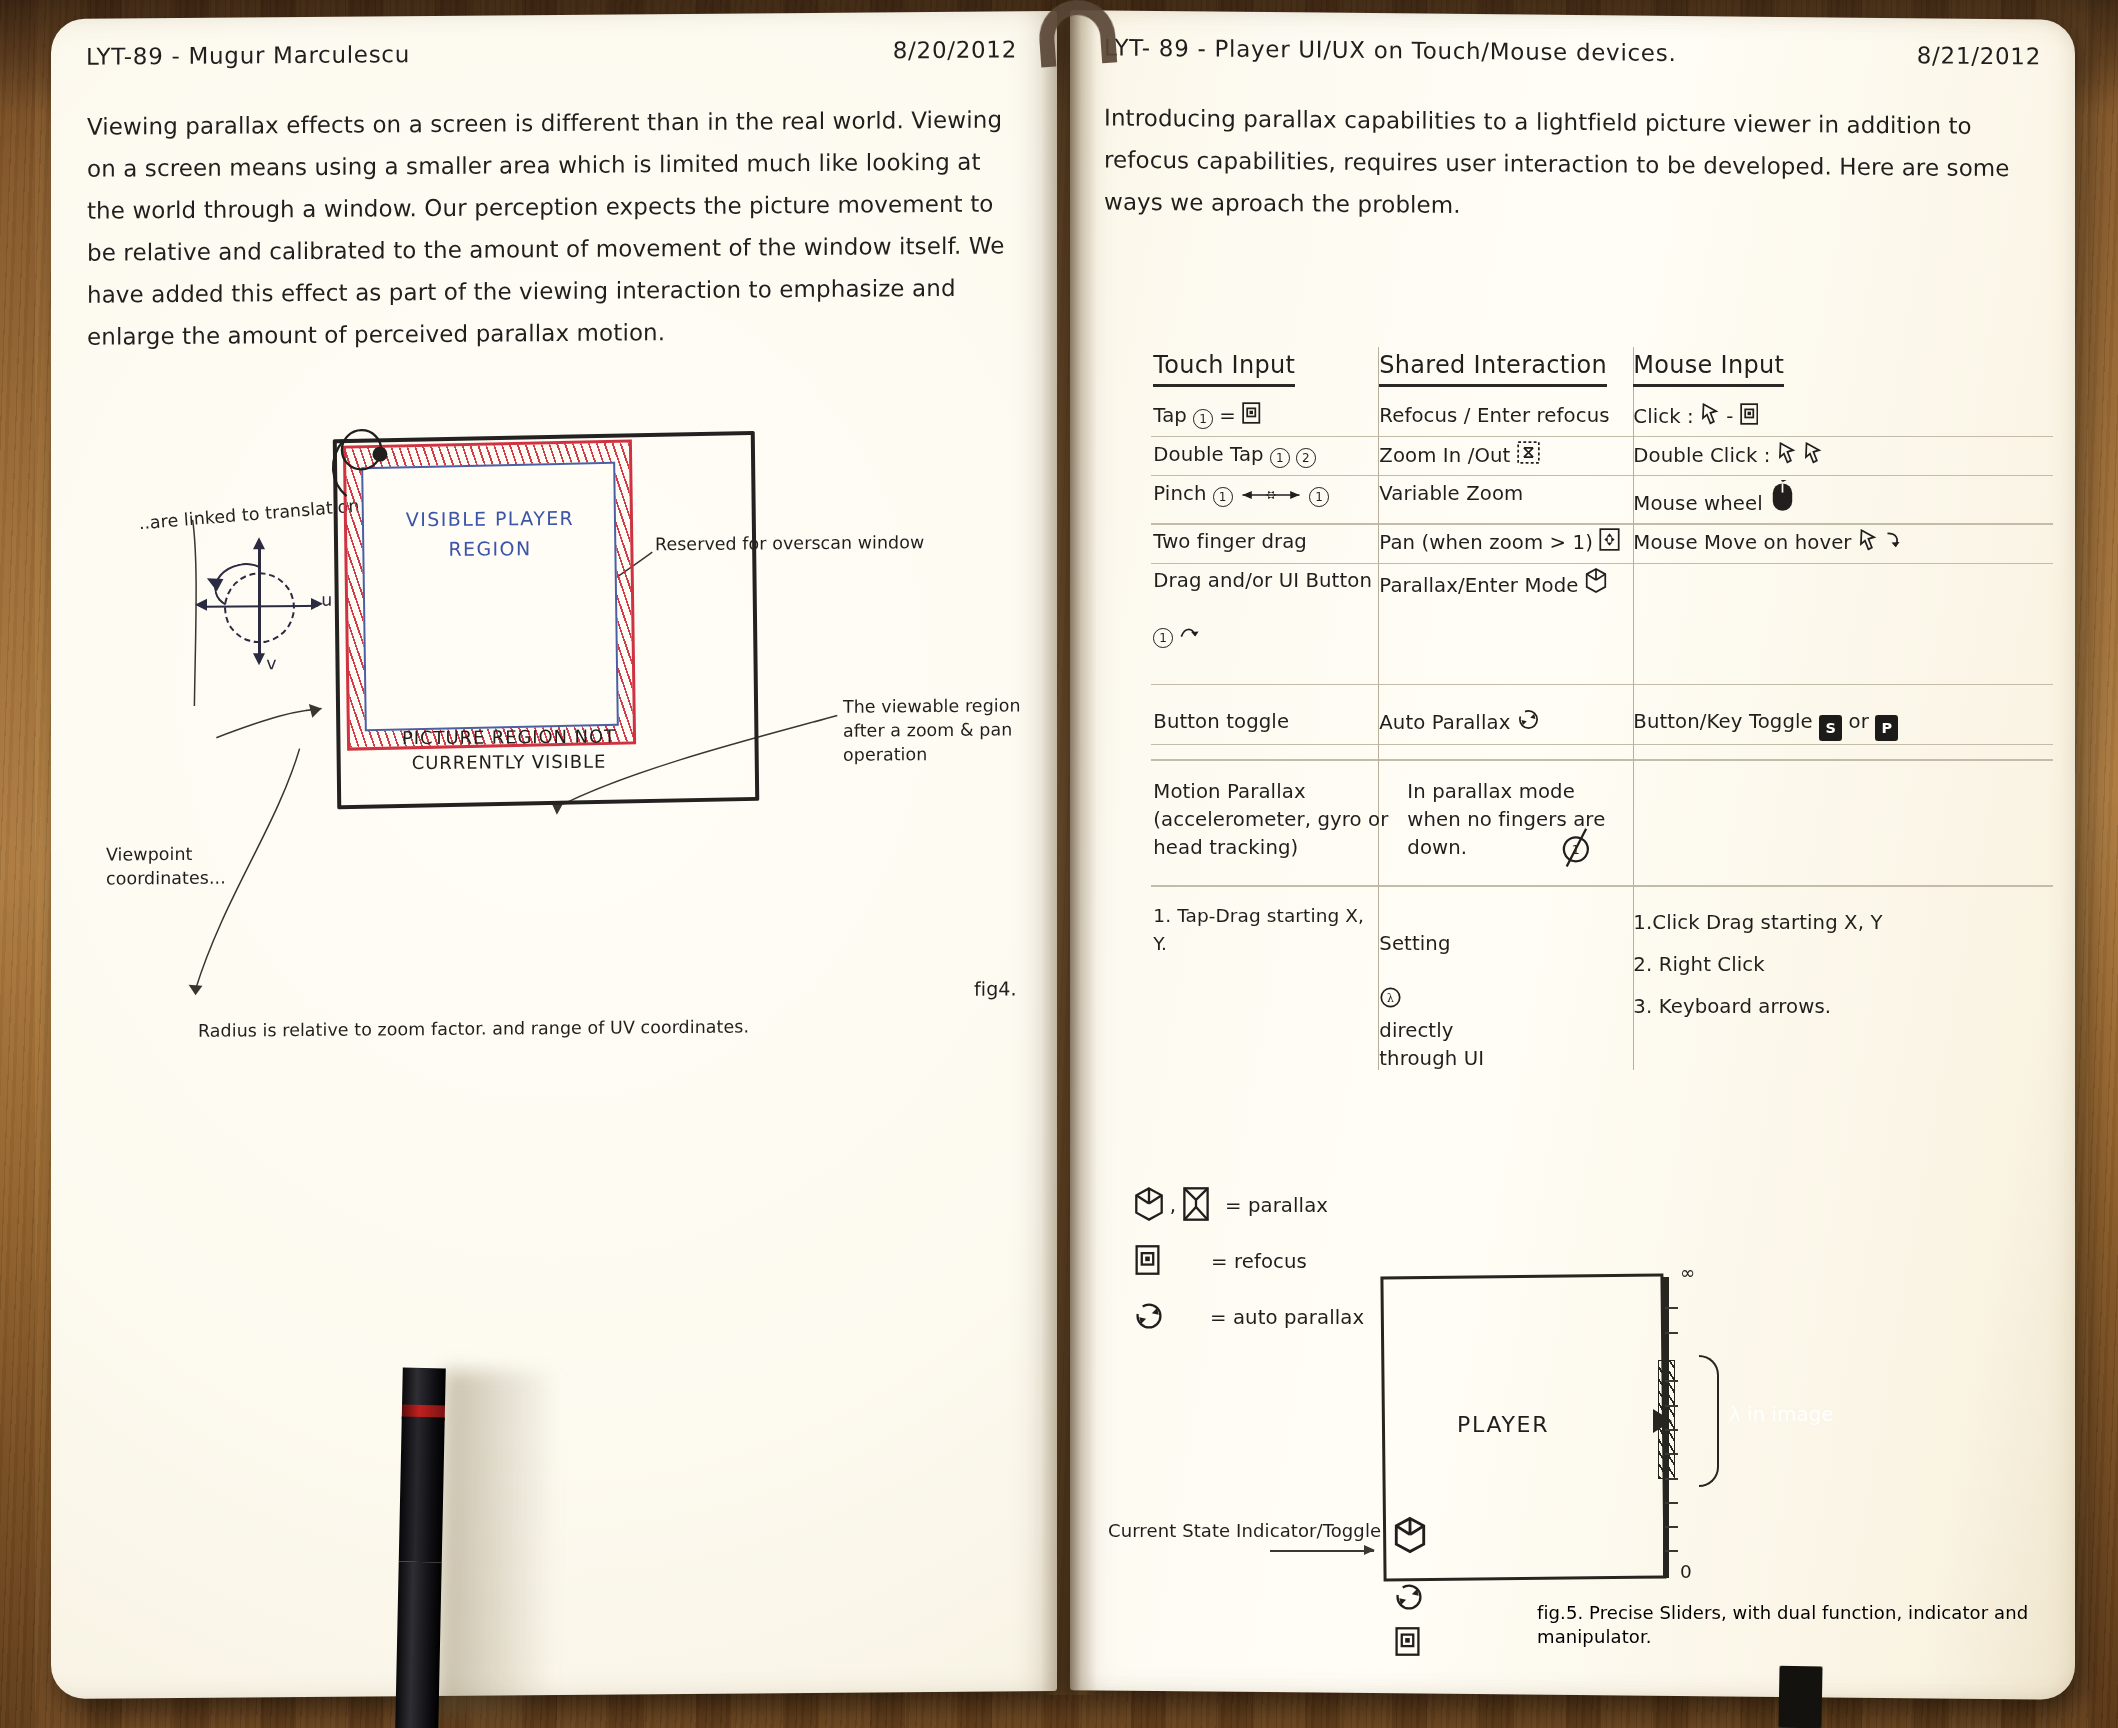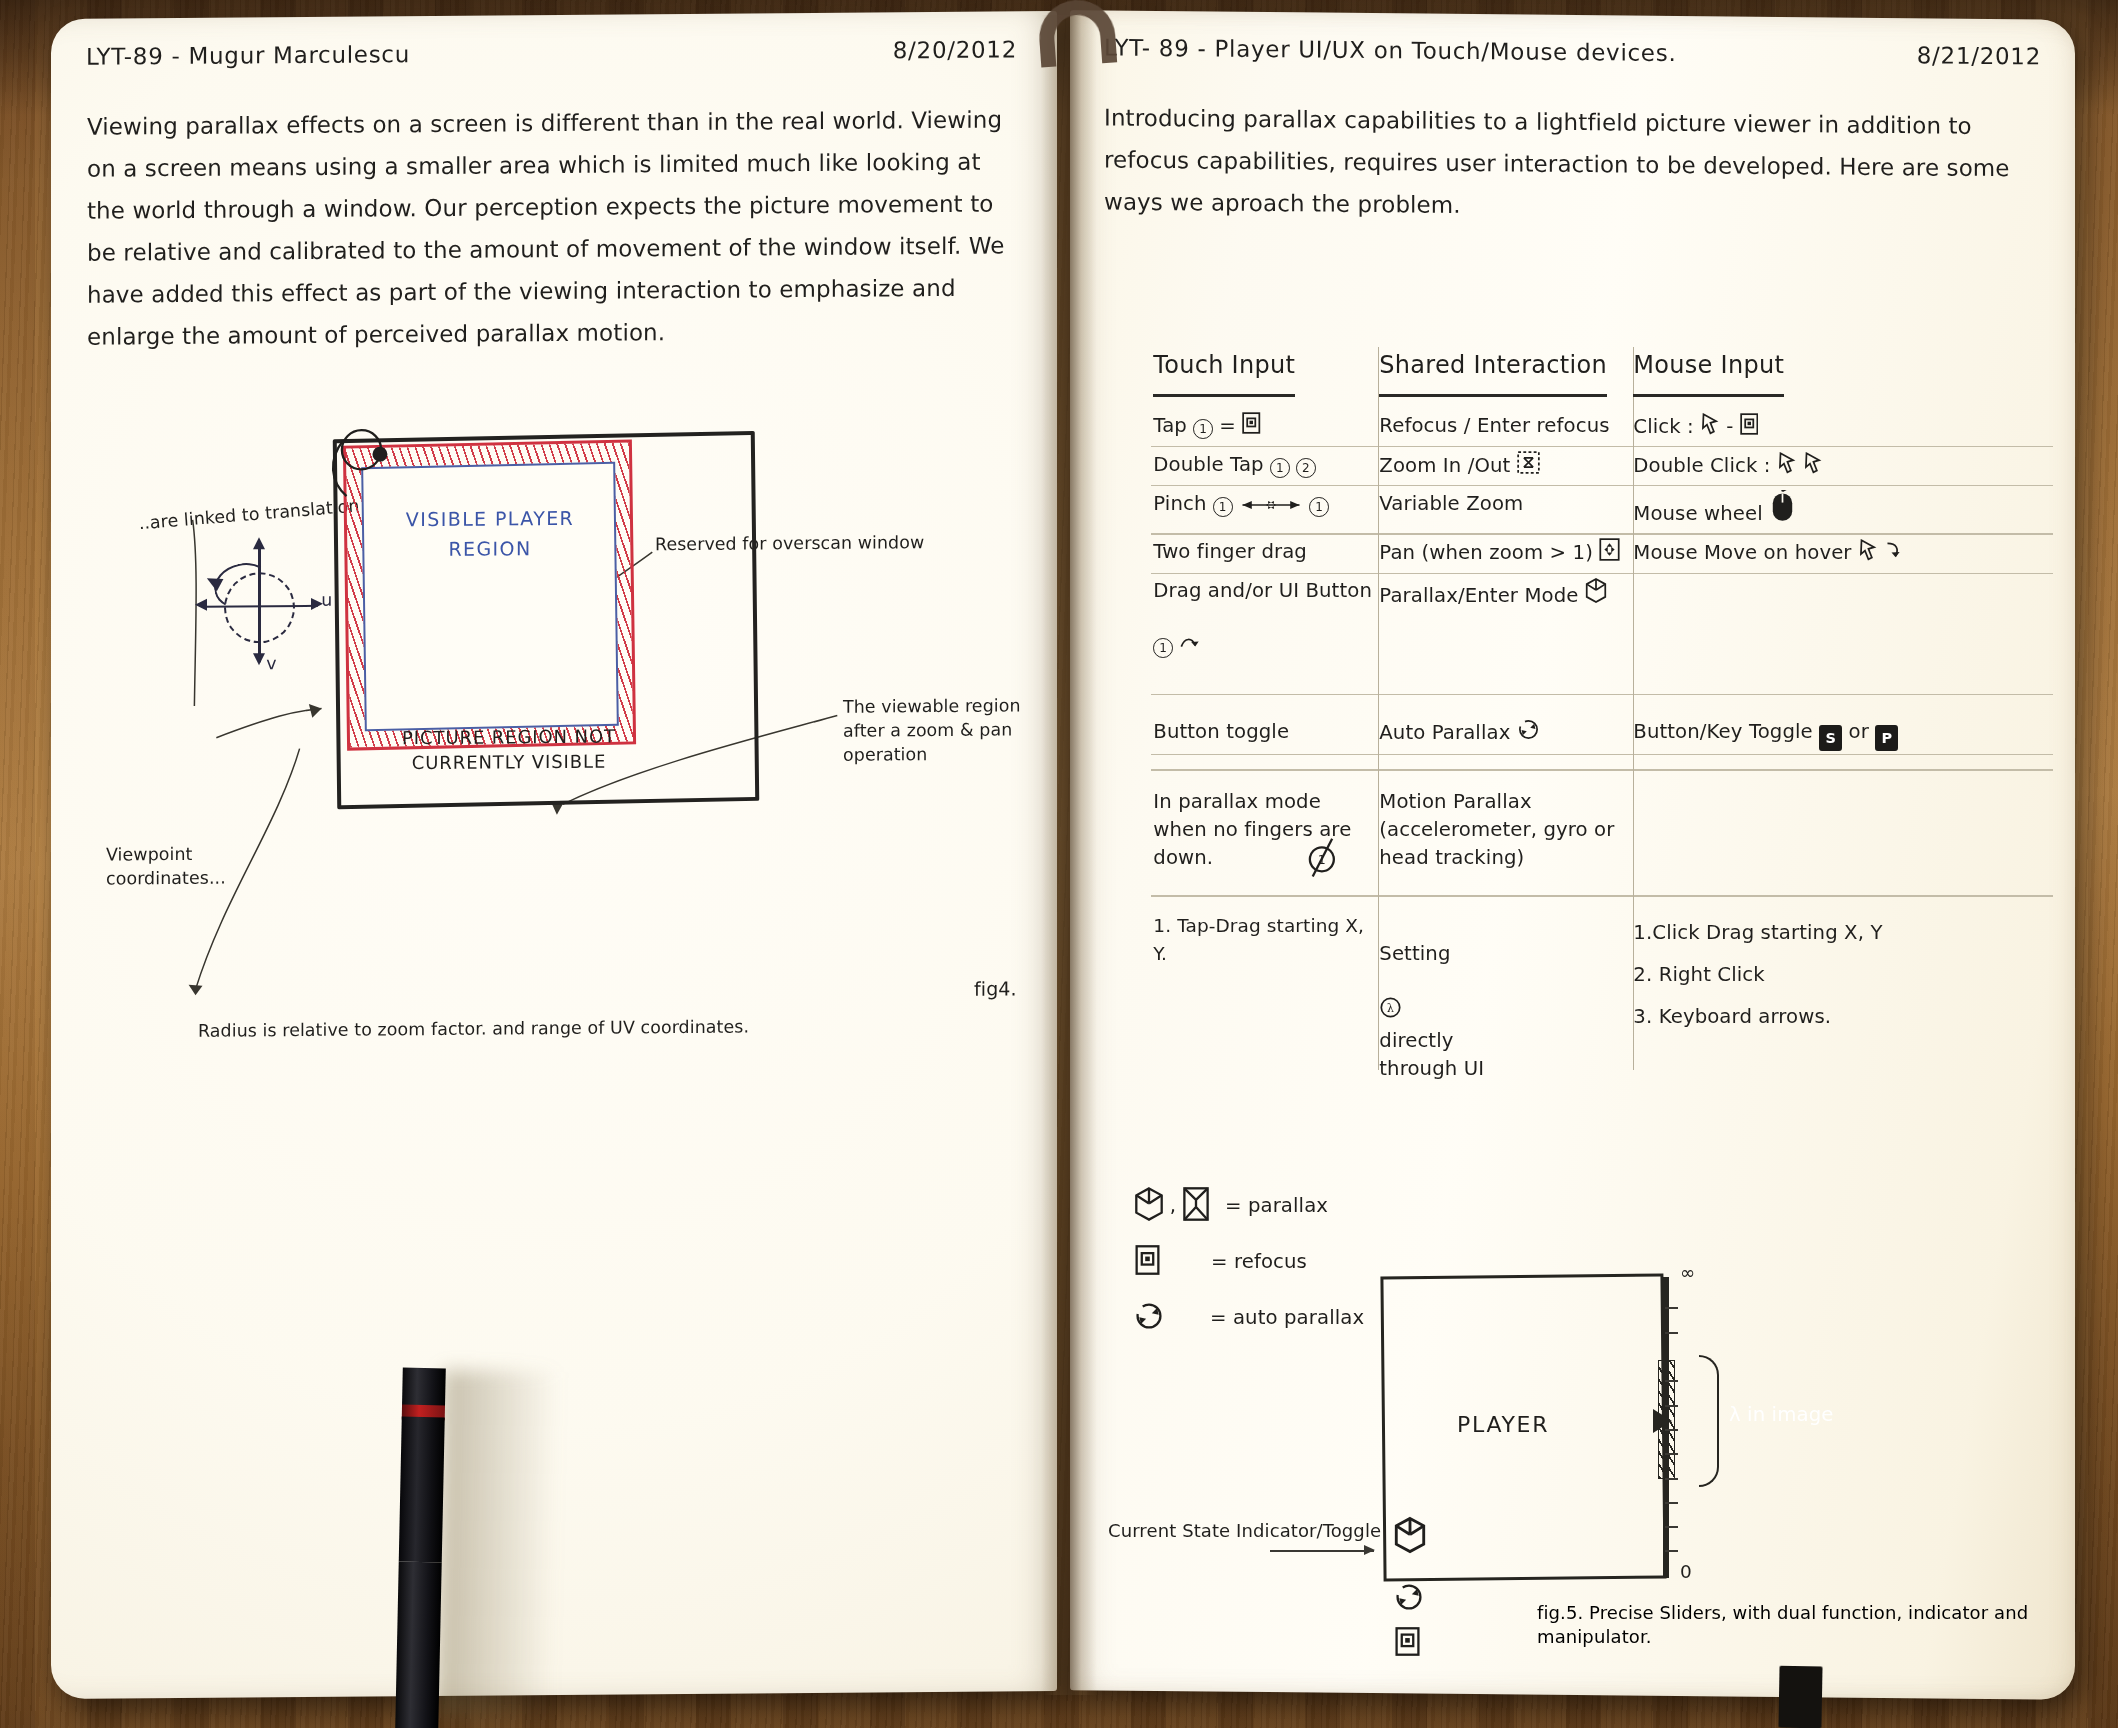--- a/index.html
+++ b/index.html
@@ -170,21 +170,21 @@
   .tcell { font-size: 19.7px; line-height: 28px; color:#201f1d; padding: 3.5px 4.6px 3.5px 2.3px; }
   .c1 { width: 226px; }
   .c2 { width: 254px; }
   .c3 { width: 382px; }
   .vline {
     position:absolute; width: 1.2px; background: #b8b09b;
   }
   .hline { height: 1.2px; background: #c3bca8; margin: 0; }
 
   .hdr-cell { font-size: 24px; letter-spacing: 0.3px; }
-  .ul-thick { border-bottom: 3.5px solid #2a2926; padding-bottom: 15px; display:inline-block; }
+  .ul-thick { border-bottom: 3.5px solid #2a2926; padding-bottom: 5px; display:inline-block; }
 
   
   .icon { display:inline-block; vertical-align:-1.7px; }
   .circnum {
     display:inline-block; width: 19.7px; height: 19.7px; line-height: 18.5px;
     border: 1.7px solid #201f1d; border-radius: 50%; text-align:center;
     font-size: 12px; vertical-align: -1.2px;
   }
   .keybox {
     display:inline-block; width: 23px; height: 25.4px; line-height: 23px;
@@ -521,32 +521,32 @@
       <span class="keybox">S</span>
       <span> or </span>
       <span class="keybox">P</span>
     </div>
   </div>
   <div class="hline"></div>
 
   <div class="hline" style="margin-top:14px;"></div>
 
   <div class="trow" style="margin-top:14px;">
+    <div class="tcell c2 hw" style="white-space:pre-line;">Motion Parallax
+(accelerometer, gyro or head tracking)</div>
     <div class="tcell c1 hw" style="position:relative;">
       <span>In parallax mode when no fingers are down.</span>
       <span class="icon" style="position:absolute; left:156px; top:51px;">
         <svg width="32" height="42" viewBox="0 0 56 72" style="font-size:34px">
             <circle cx="26" cy="40" r="21" fill="none" stroke="#201f1d" stroke-width="4"></circle>
             <text x="26" y="49" font-size="22" text-anchor="middle" fill="#201f1d" font-family="DejaVu Sans">1</text>
             <path d="M44,4 L10,70" stroke="#201f1d" stroke-width="4"></path>
           </svg>
       </span>
     </div>
-    <div class="tcell c2 hw" style="white-space:pre-line;">Motion Parallax
-(accelerometer, gyro or head tracking)</div>
     <div class="tcell c3 hw"></div>
   </div>
   <div class="hline" style="margin-top:19.7px;"></div>
 
   <div class="trow" style="margin-top:11.6px;">
     <div class="tcell c1 hw" style="font-size:18.5px;">1. Tap-Drag starting X, Y.</div>
     <div class="tcell c2 hw" style="white-space:pre-line;">
       <span>Setting </span>
       <span class="icon">
         <svg width="23" height="23" viewBox="0 0 40 40" style="font-size:34px">

